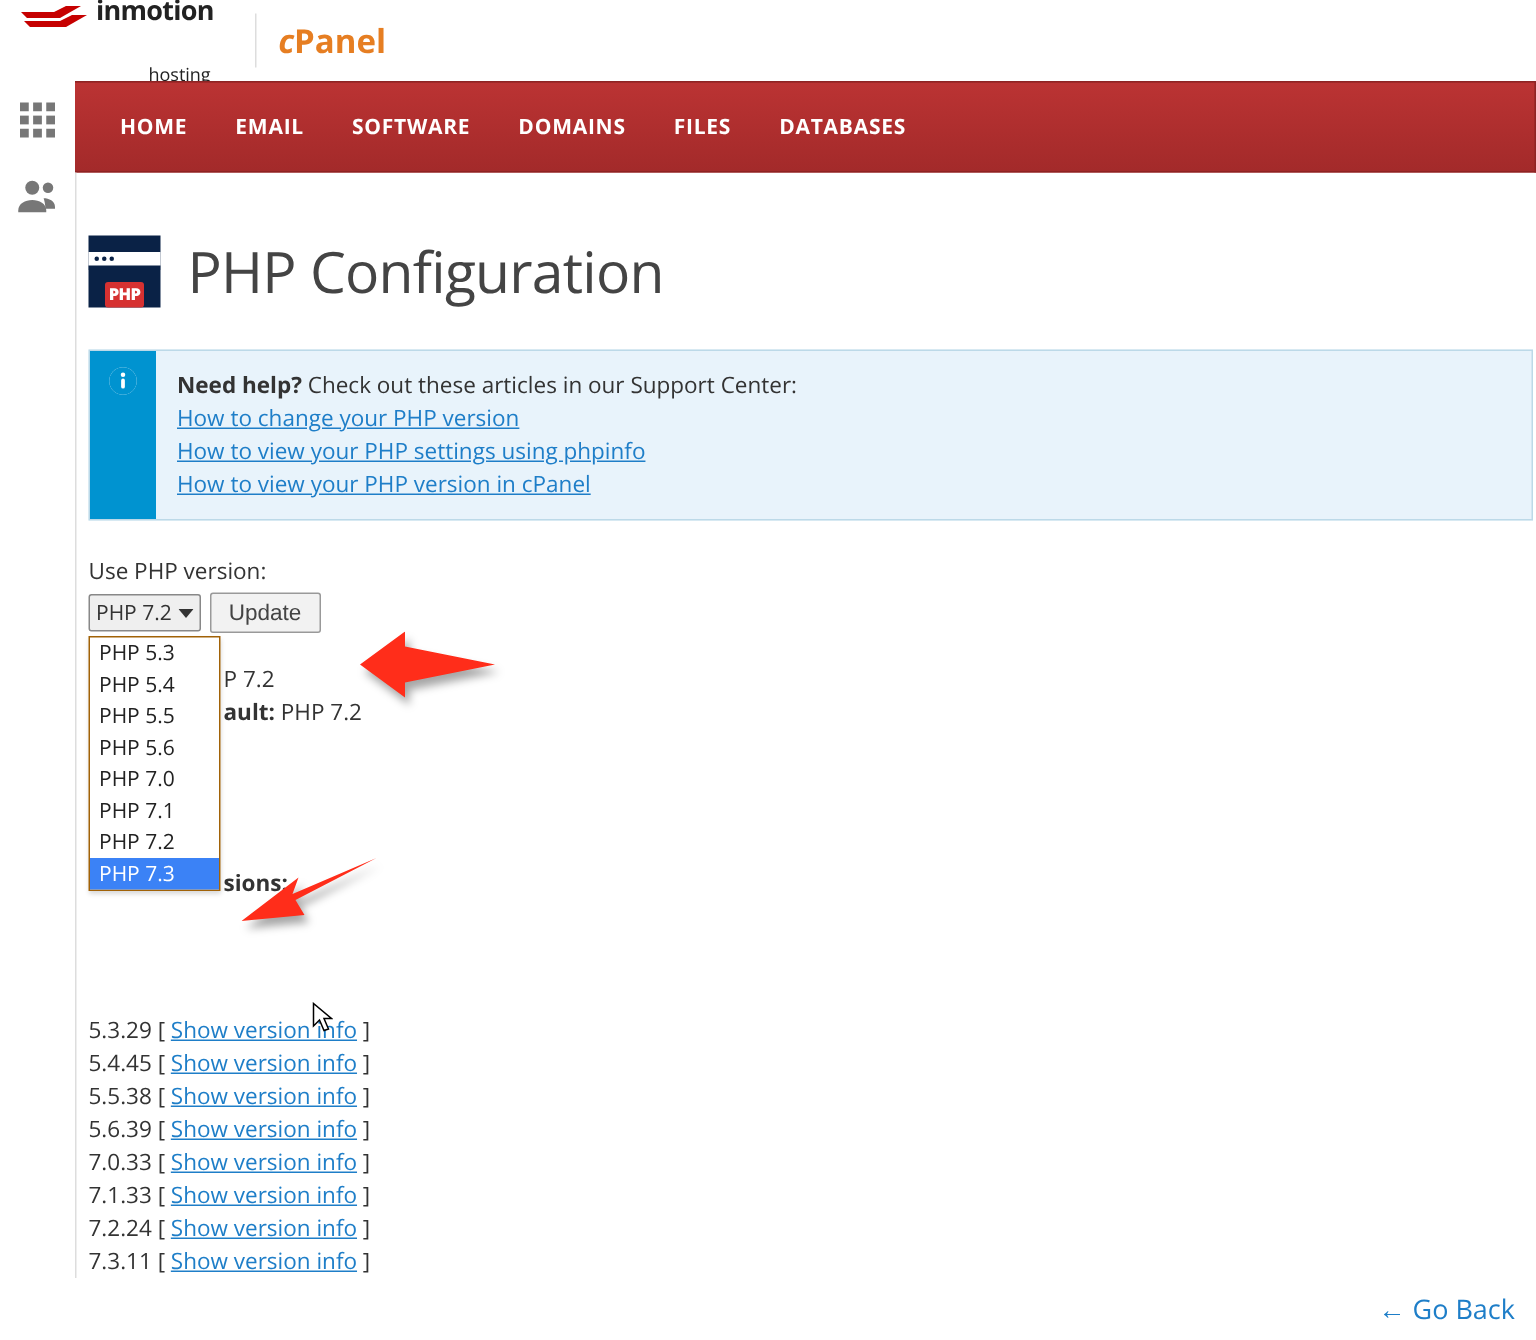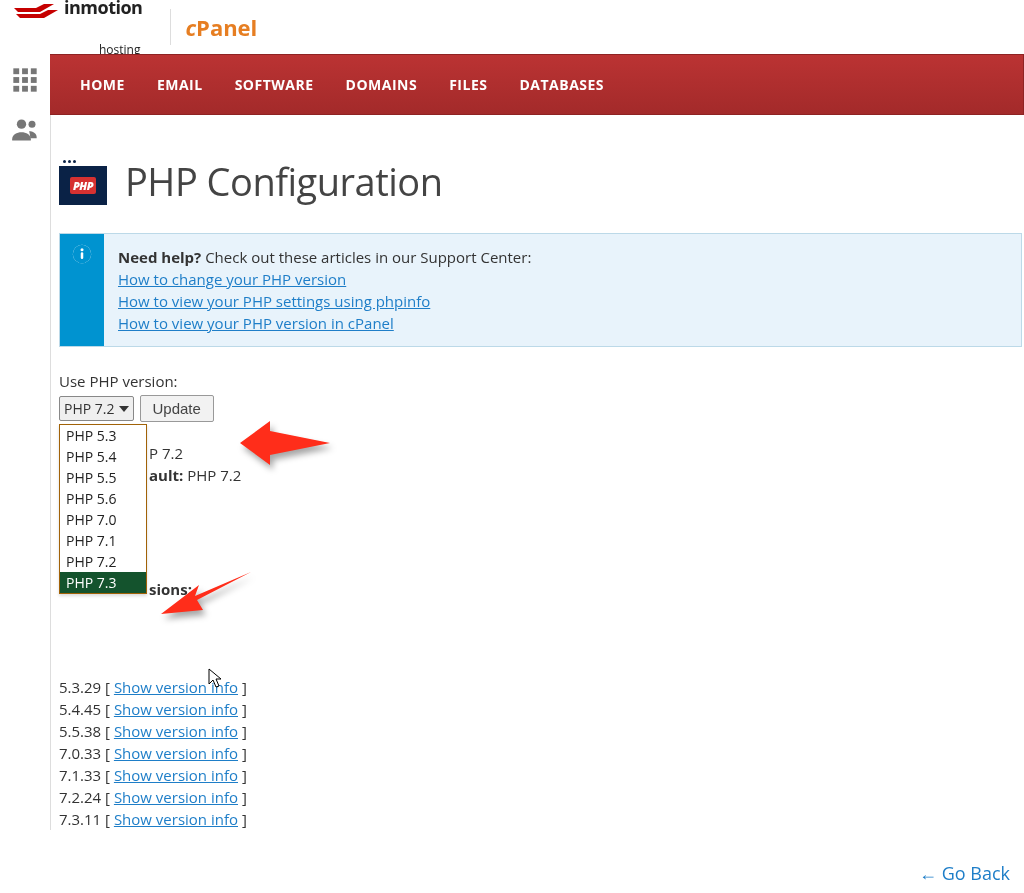--- a/index.html
+++ b/index.html
@@ -18,21 +18,21 @@
   
   .leftdock{position:absolute;left:0;top:54px;width:50px;height:839px;background:#fff;display:flex;flex-direction:column;align-items:center;padding-top:12px;gap:18px;}
   .leftdock svg{width:28px;height:28px;fill:#777;}
   
   .main{position:absolute;left:50px;top:54px;right:0;bottom:0;}
   .menubar{background:#a82c2c;background-image:linear-gradient(#b33,#a32a2a);border:1px solid #8e2323;border-left:none;padding:0 14px;}
   .menubar ul{list-style:none;display:flex;margin:0;padding:0;}
   .menubar li{color:#fff;font-weight:700;font-size:14px;letter-spacing:.5px;padding:20px 16px;cursor:pointer;}
   .content{padding:24px 0 0 8px;border-left:1px solid #ddd;}
   .page-title{display:flex;align-items:center;gap:18px;margin:16px 0 26px 0;}
-  .php-icon{width:48px;height:48px;background:#0a2246;display:flex;flex-direction:column;align-items:center;justify-content:flex-start;font-style:italic;}
+  .php-icon{width:48px;height:48px;background:#0a2246;display:flex;flex-direction:column;align-items:center;justify-content:flex-end;}
   .php-icon .bar{width:100%;height:12px;background:#fff;border-bottom:3px solid #0a2246;display:flex;justify-content:flex-start;align-items:center;padding-left:4px;box-sizing:border-box;gap:2px;}
   .php-icon .bar i{width:3px;height:3px;background:#0a2246;border-radius:50%;}
   .php-icon .badge{background:#d63131;color:#fff;font-weight:900;font-size:11px;padding:1px 3px;margin-top:8px;border-radius:2px;letter-spacing:-.5px;}
   .page-title h1{font-size:38px;font-weight:400;color:#444;margin:0;letter-spacing:-.5px;}
   
   .infobox{display:flex;margin:0 2px 24px 0;border:1px solid #bcd9e8;background:#e8f3fb;}
   .infobox .icon{width:44px;background:#0093d0;display:flex;align-items:flex-start;justify-content:center;padding-top:10px;}
   .infobox .icon svg{width:20px;height:20px;fill:#fff;}
   .infobox .body{padding:12px 14px;font-size:15px;line-height:22px;}
   .infobox .body b{font-weight:700;}
@@ -40,21 +40,21 @@
   
   .form-area{position:relative;margin-top:4px;}
   .form-label{font-size:15px;}
   .select-row{display:flex;align-items:center;gap:6px;margin-top:4px;}
   .select-box{border:1px solid #888;font-size:14px;padding:2px 4px;background:#efefef;display:inline-flex;align-items:center;gap:4px;border-radius:2px;}
   .select-box svg{width:10px;height:10px;fill:#333;}
   .btn-update{border:1px solid #999;background:#f2f2f2;color:#444;font-size:15px;padding:4px 12px;border-radius:2px;cursor:pointer;}
   
   .dropdown{position:absolute;left:0;top:53px;width:86px;background:#fff;border:1px solid #a16207;box-shadow:0 2px 3px rgba(0,0,0,.15);z-index:5;}
   .dropdown .opt{font-size:14px;padding:1px 6px;cursor:pointer;color:#222;}
-  .dropdown .opt.sel{background:#14532d;color:#fff;}
+  .dropdown .opt.sel{background:#3b82f6;color:#fff;}
   
   .obscured{font-size:15px;margin-top:2px;line-height:22px;}
   
   .ver-list{margin-top:10px;font-size:15px;line-height:22px;}
   .ver-list .row{white-space:nowrap;}
   .ver-list a{color:#1e7ec8;}
   
   .goback{position:absolute;right:14px;bottom:8px;font-size:18px;}
   .goback a{color:#1e7ec8;text-decoration:none;}
   .goback .arr{color:#1e7ec8;}
@@ -178,20 +178,21 @@
 
         <div style="position:absolute;left:90px;top:69px;" class="obscured"><span>P 7.2</span></div>
         <div style="position:absolute;left:90px;top:91px;" class="obscured"><b>ault:</b><span> PHP 7.2</span></div>
         <div style="position:absolute;left:90px;top:205px;" class="obscured"><b>sions:</b></div>
       </div>
 
       <div class="ver-list" style="margin-top:254px;">
         <div class="row"><span>5.3.29</span> [ <a href="#">Show version info</a> ]</div>
         <div class="row"><span>5.4.45</span> [ <a href="#">Show version info</a> ]</div>
         <div class="row"><span>5.5.38</span> [ <a href="#">Show version info</a> ]</div>
+        <div class="row"><span>5.6.39</span> [ <a href="#">Show version info</a> ]</div>
         <div class="row"><span>7.0.33</span> [ <a href="#">Show version info</a> ]</div>
         <div class="row"><span>7.1.33</span> [ <a href="#">Show version info</a> ]</div>
         <div class="row"><span>7.2.24</span> [ <a href="#">Show version info</a> ]</div>
         <div class="row"><span>7.3.11</span> [ <a href="#">Show version info</a> ]</div>
       </div>
     </div>
 
     <div class="arrow" style="left:190px;top:367px;">
       <svg class="arrow-svg" width="90" height="45" viewBox="0 0 90 45">
           <path fill="#ff2d1a" d="M90 22 L30 10 L30 0 L0 22 L30 44 L30 34 Z"></path>

